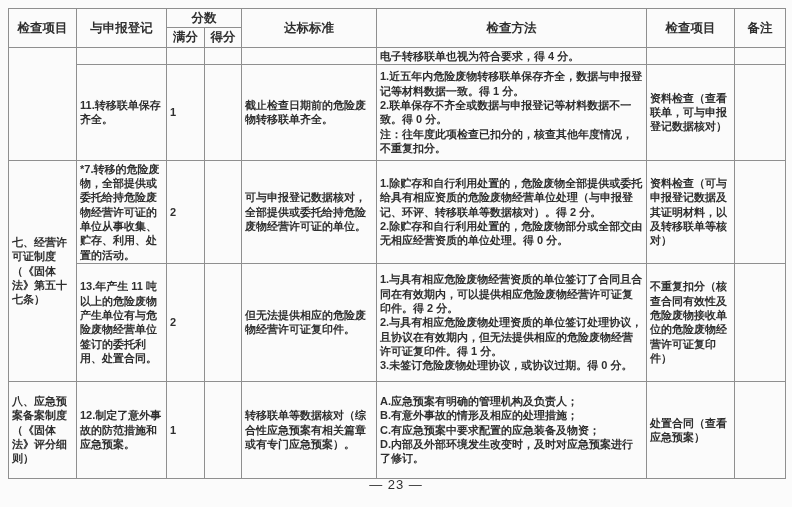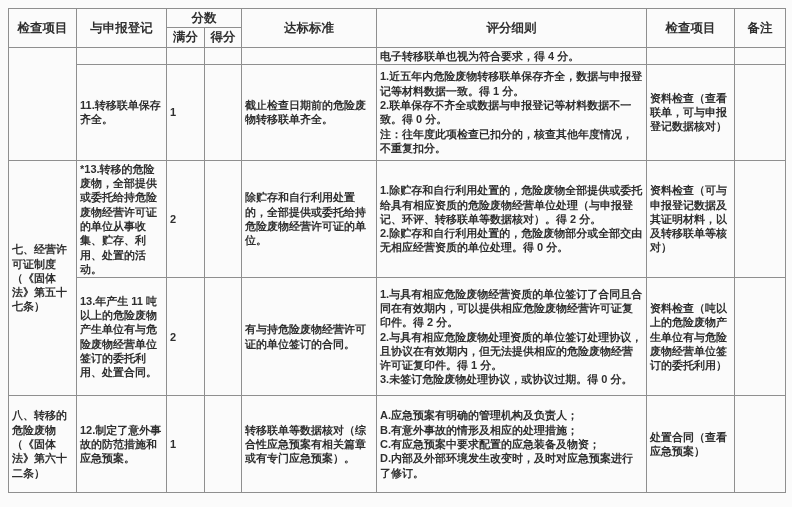--- a/index.html
+++ b/index.html
@@ -81,21 +81,21 @@
         <col style="width:270px">
         <col style="width:88px">
         <col style="width:51px">
       </colgroup>
       <thead>
         <tr class="h-hdr1">
           <th rowspan="2">检查项目</th>
           <th rowspan="2">与申报登记</th>
           <th colspan="2">分数</th>
           <th rowspan="2">达标标准</th>
-          <th rowspan="2">评分细则</th>
+          <th rowspan="2">检查方法</th>
           <th rowspan="2">检查项目</th>
           <th rowspan="2">备注</th>
         </tr>
         <tr class="h-hdr2">
           <th>满分</th>
           <th>得分</th>
         </tr>
       </thead>
       <tbody>
         <tr class="h-a">
@@ -114,49 +114,50 @@
           <td class="score-cell"></td>
           <td>截止检查日期前的危险废物转移联单齐全。</td>
           <td>1.近五年内危险废物转移联单保存齐全，数据与申报登记等材料数据一致。得 1 分。
 2.联单保存不齐全或数据与申报登记等材料数据不一致。得 0 分。
 注：往年度此项检查已扣分的，核查其他年度情况，不重复扣分。</td>
           <td>资料检查（查看联单，可与申报登记数据核对）</td>
           <td></td>
         </tr>
         <tr class="h-c">
           <td rowspan="2">七、经营许可证制度（《固体法》第五十七条）</td>
-          <td>*13.转移的危险废物，全部提供或委托给持危险废物经营许可证的单位从事收集、贮存、利用、处置的活动。</td>
+          <td>*7.转移的危险废物，全部提供或委托给持危险废物经营许可证的单位从事收集、贮存、利用、处置的活动。</td>
           <td class="score-cell">2</td>
           <td class="score-cell"></td>
-          <td>除贮存和自行利用处置的，全部提供或委托给持危险废物经营许可证的单位。</td>
+          <td>可与申报登记数据核对，全部提供或委托给持危险废物经营许可证的单位。</td>
           <td>1.除贮存和自行利用处置的，危险废物全部提供或委托给具有相应资质的危险废物经营单位处理（与申报登记、环评、转移联单等数据核对）。得 2 分。
 2.除贮存和自行利用处置的，危险废物部分或全部交由无相应经营资质的单位处理。得 0 分。</td>
           <td>资料检查（可与申报登记数据及其证明材料，以及转移联单等核对）</td>
           <td></td>
         </tr>
         <tr class="h-d">
           <td>13.年产生 11 吨以上的危险废物产生单位有与危险废物经营单位签订的委托利用、处置合同。</td>
           <td class="score-cell">2</td>
           <td class="score-cell"></td>
-          <td>有与持危险废物经营许可证的单位签订的合同。</td>
+          <td>但无法提供相应的危险废物经营许可证复印件。</td>
           <td>1.与具有相应危险废物经营资质的单位签订了合同且合同在有效期内，可以提供相应危险废物经营许可证复印件。得 2 分。
 2.与具有相应危险废物处理资质的单位签订处理协议，且协议在有效期内，但无法提供相应的危险废物经营许可证复印件。得 1 分。
 3.未签订危险废物处理协议，或协议过期。得 0 分。</td>
-          <td>资料检查（吨以上的危险废物产生单位有与危险废物经营单位签订的委托利用）</td>
+          <td>不重复扣分（核查合同有效性及危险废物接收单位的危险废物经营许可证复印件）</td>
           <td></td>
         </tr>
         <tr class="h-e">
-          <td>八、转移的危险废物（《固体法》第六十二条）</td>
+          <td>八、应急预案备案制度（《固体法》评分细则）</td>
           <td>12.制定了意外事故的防范措施和应急预案。</td>
           <td class="score-cell">1</td>
           <td class="score-cell"></td>
           <td>转移联单等数据核对（综合性应急预案有相关篇章或有专门应急预案）。</td>
           <td>A.应急预案有明确的管理机构及负责人；
 B.有意外事故的情形及相应的处理措施；
 C.有应急预案中要求配置的应急装备及物资；
 D.内部及外部环境发生改变时，及时对应急预案进行了修订。</td>
           <td>处置合同（查看应急预案）</td>
           <td></td>
         </tr>
       </tbody>
     </table>
   </div>
+  <div class="footer">— 23 —</div>
 </div>
 
 </body></html>

